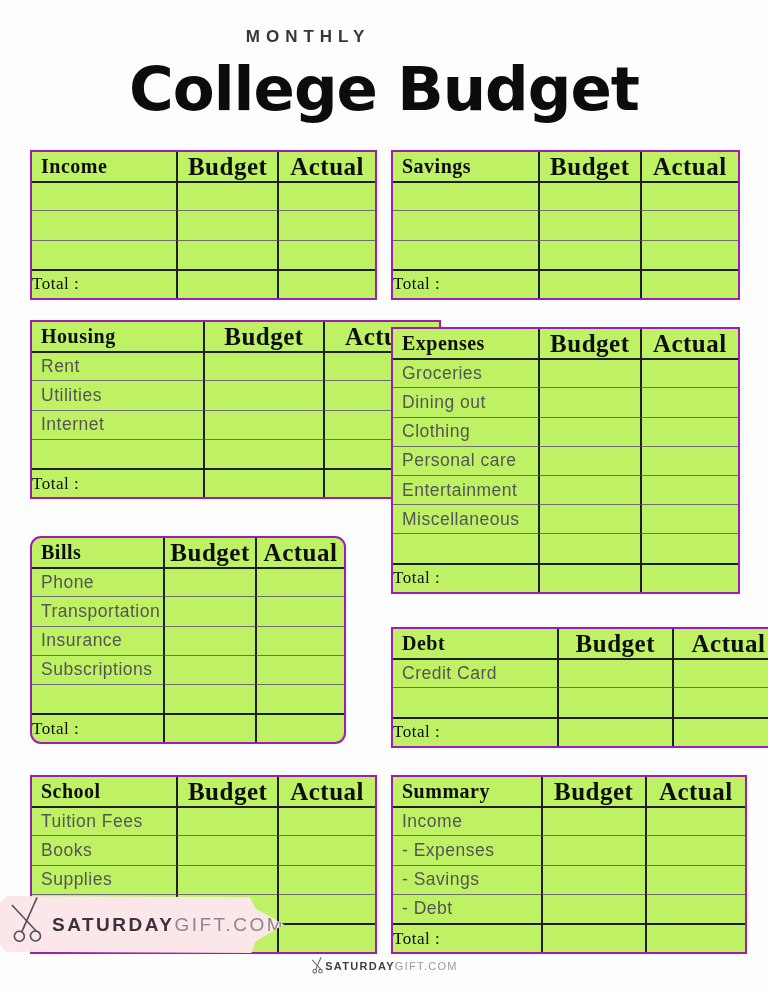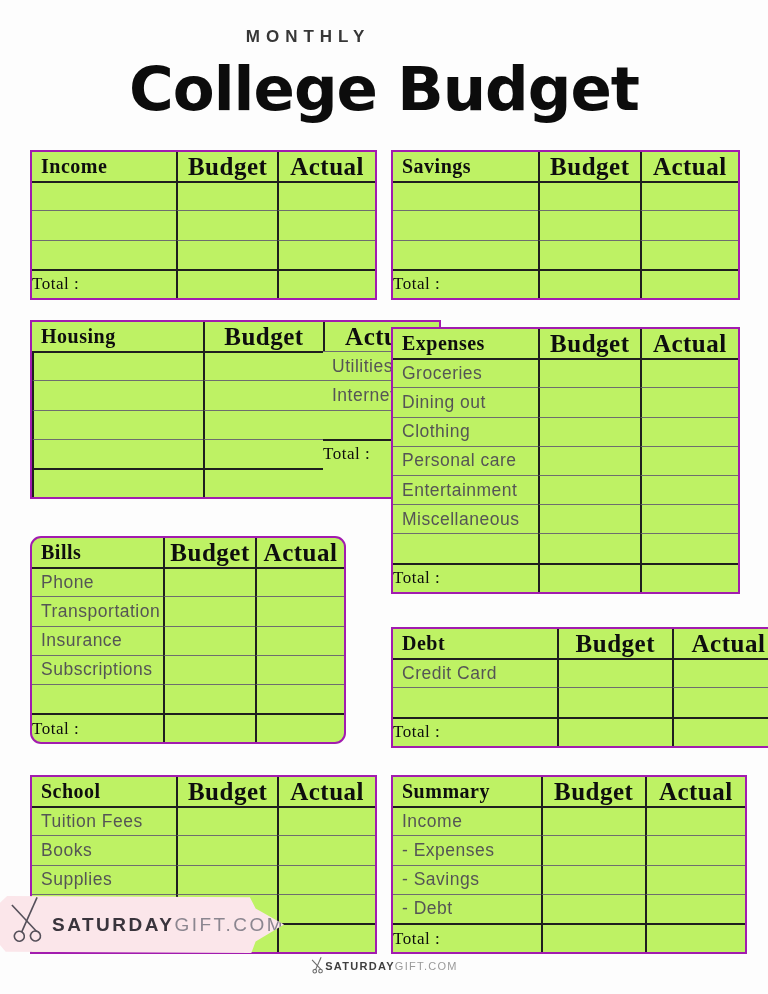--- a/index.html
+++ b/index.html
@@ -148,20 +148,21 @@
       <div class="cell body field c2"></div>
       <div class="cell body field c3"></div>
       <div class="cell total tlabel c1">Total :</div>
       <div class="cell total field c2"></div>
       <div class="cell total field c3"></div>
     </div>
   <div class="btable" style="left:30px;top:320px;width:411px;">
       <div class="cell hdr title-cell c1">Housing</div>
       <div class="cell hdr num c2">Budget</div>
       <div class="cell hdr num c3">Actual</div>
+      <div class="cell body label c1 first">Rent</div>
       <div class="cell body field c2 first"></div>
       <div class="cell body field c3 first"></div>
       <div class="cell body label c1">Utilities</div>
       <div class="cell body field c2"></div>
       <div class="cell body field c3"></div>
       <div class="cell body label c1">Internet</div>
       <div class="cell body field c2"></div>
       <div class="cell body field c3"></div>
       <div class="cell body label c1"></div>
       <div class="cell body field c2"></div>

